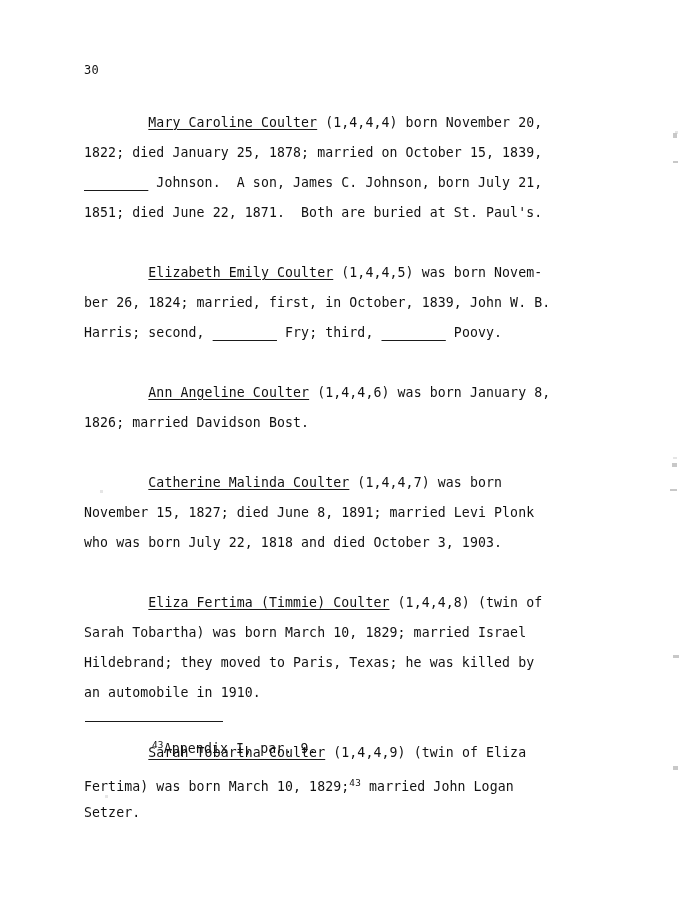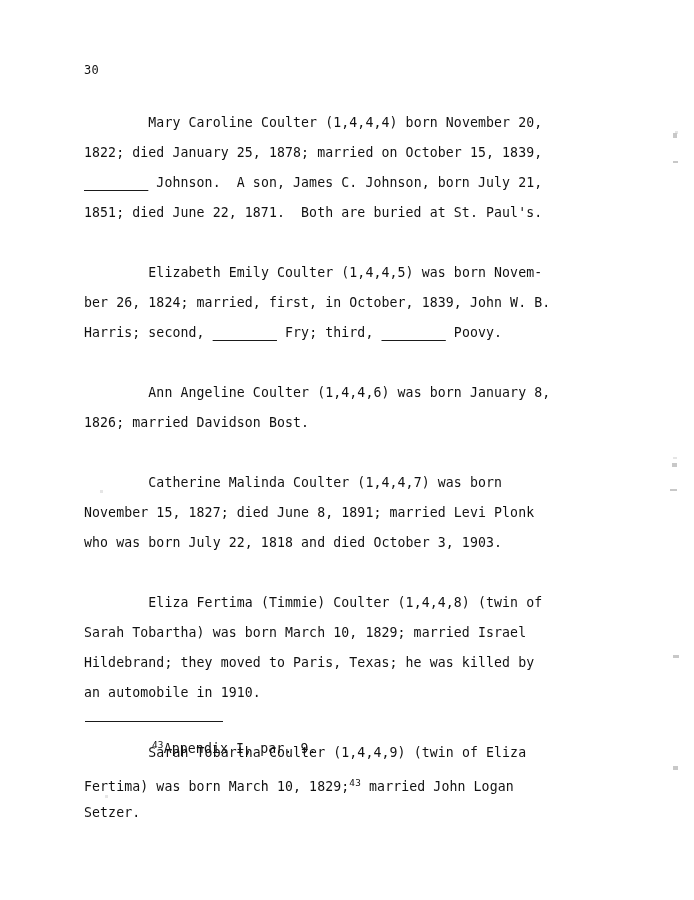--- a/index.html
+++ b/index.html
@@ -52,20 +52,21 @@
   .para:last-child { margin-bottom: 0; }
 
   .line {
     display: block;
     height: 30px;
     white-space: pre;
   }
 
   
   .uname {
+    text-decoration: underline;
     text-decoration-thickness: 1.2px;
     text-underline-offset: 2.2px;
     text-decoration-color: #1a1a1a;
   }
 
   
   .blank {
     text-decoration: underline;
     text-decoration-thickness: 1.4px;
     text-underline-offset: 2.6px;

